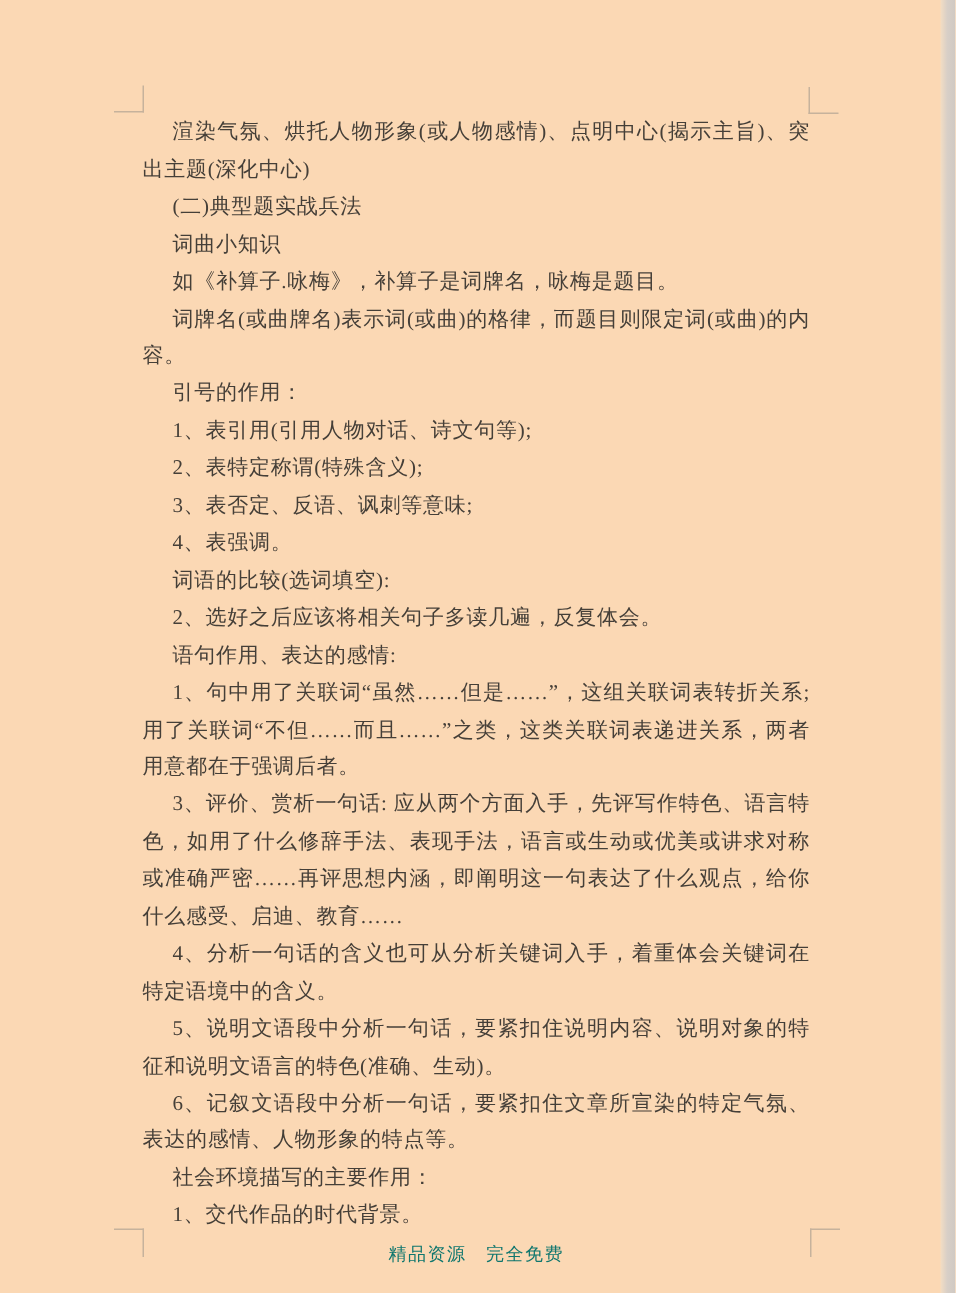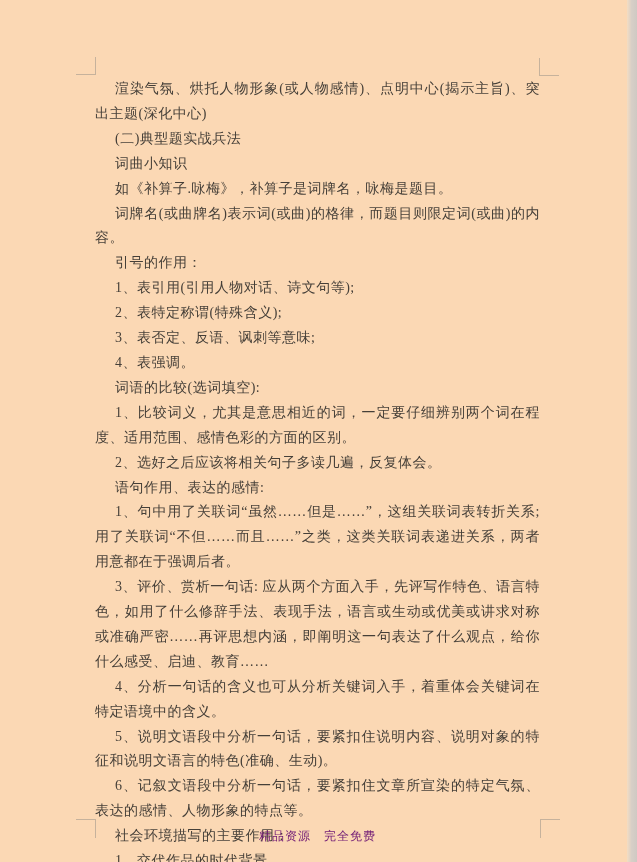--- a/index.html
+++ b/index.html
@@ -36,21 +36,21 @@
   }
   
   .footer{
     position:absolute;
     left:95px;
     top:828px;
     width:445px;
     text-align:center;
     font-size:12px;
     letter-spacing:1px;
-    color:#701a75;
+    color:#0f766e;
   }
   
   .edge-strip{
     position:absolute;
     right:0;
     top:0;
     width:10px;
     height:862px;
     background:linear-gradient(to right,#f3ddc3 0%,#d8cfc7 45%,#cfc9c3 100%);
   }
@@ -70,21 +70,20 @@
     <p>(二)典型题实战兵法</p>
     <p>词曲小知识</p>
     <p>如《补算子.咏梅》，补算子是词牌名，咏梅是题目。</p>
     <p>词牌名(或曲牌名)表示词(或曲)的格律，而题目则限定词(或曲)的内容。</p>
     <p>引号的作用：</p>
     <p>1、表引用(引用人物对话、诗文句等);</p>
     <p>2、表特定称谓(特殊含义);</p>
     <p>3、表否定、反语、讽刺等意味;</p>
     <p>4、表强调。</p>
     <p>词语的比较(选词填空):</p>
-    <p>1、比较词义，尤其是意思相近的词，一定要仔细辨别两个词在程度、适用范围、感情色彩的方面的区别。</p>
     <p>2、选好之后应该将相关句子多读几遍，反复体会。</p>
     <p>语句作用、表达的感情:</p>
     <p>1、句中用了关联词“虽然……但是……”，这组关联词表转折关系;用了关联词“不但……而且……”之类，这类关联词表递进关系，两者用意都在于强调后者。</p>
     <p>3、评价、赏析一句话: 应从两个方面入手，先评写作特色、语言特色，如用了什么修辞手法、表现手法，语言或生动或优美或讲求对称或准确严密……再评思想内涵，即阐明这一句表达了什么观点，给你什么感受、启迪、教育……</p>
     <p>4、分析一句话的含义也可从分析关键词入手，着重体会关键词在特定语境中的含义。</p>
     <p>5、说明文语段中分析一句话，要紧扣住说明内容、说明对象的特征和说明文语言的特色(准确、生动)。</p>
     <p>6、记叙文语段中分析一句话，要紧扣住文章所宣染的特定气氛、表达的感情、人物形象的特点等。</p>
     <p>社会环境描写的主要作用：</p>
     <p>1、交代作品的时代背景。</p>
 

